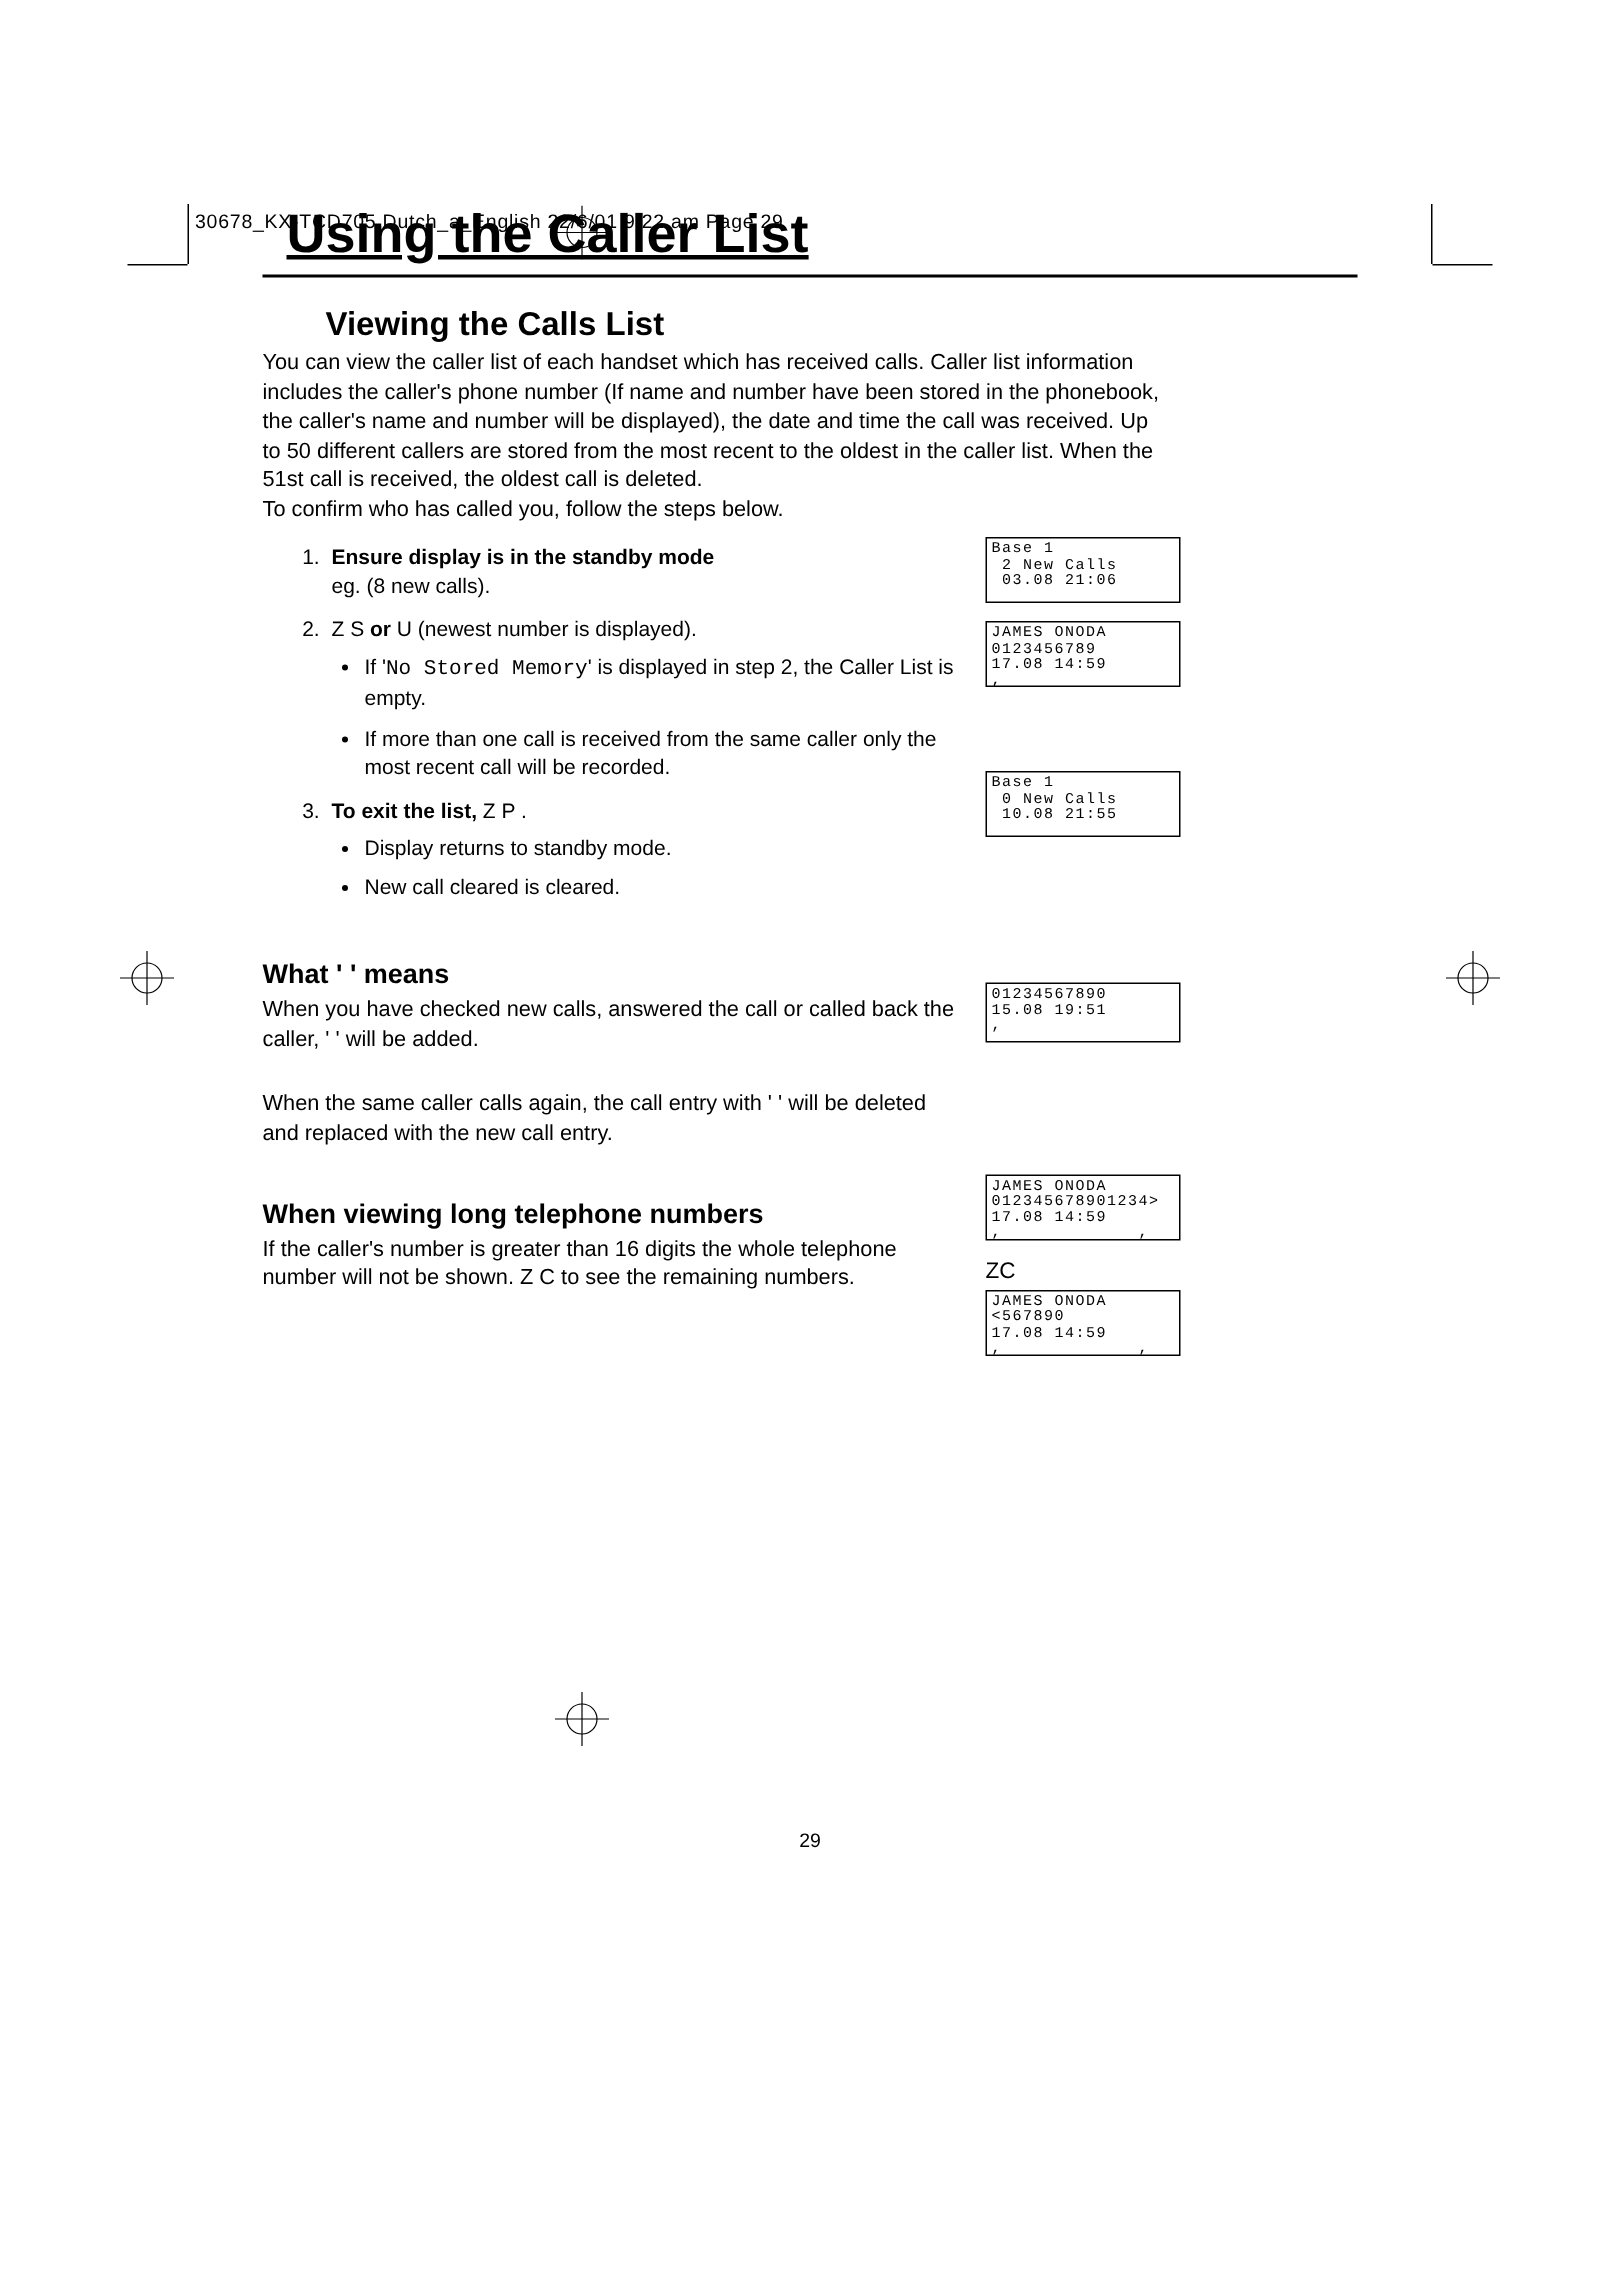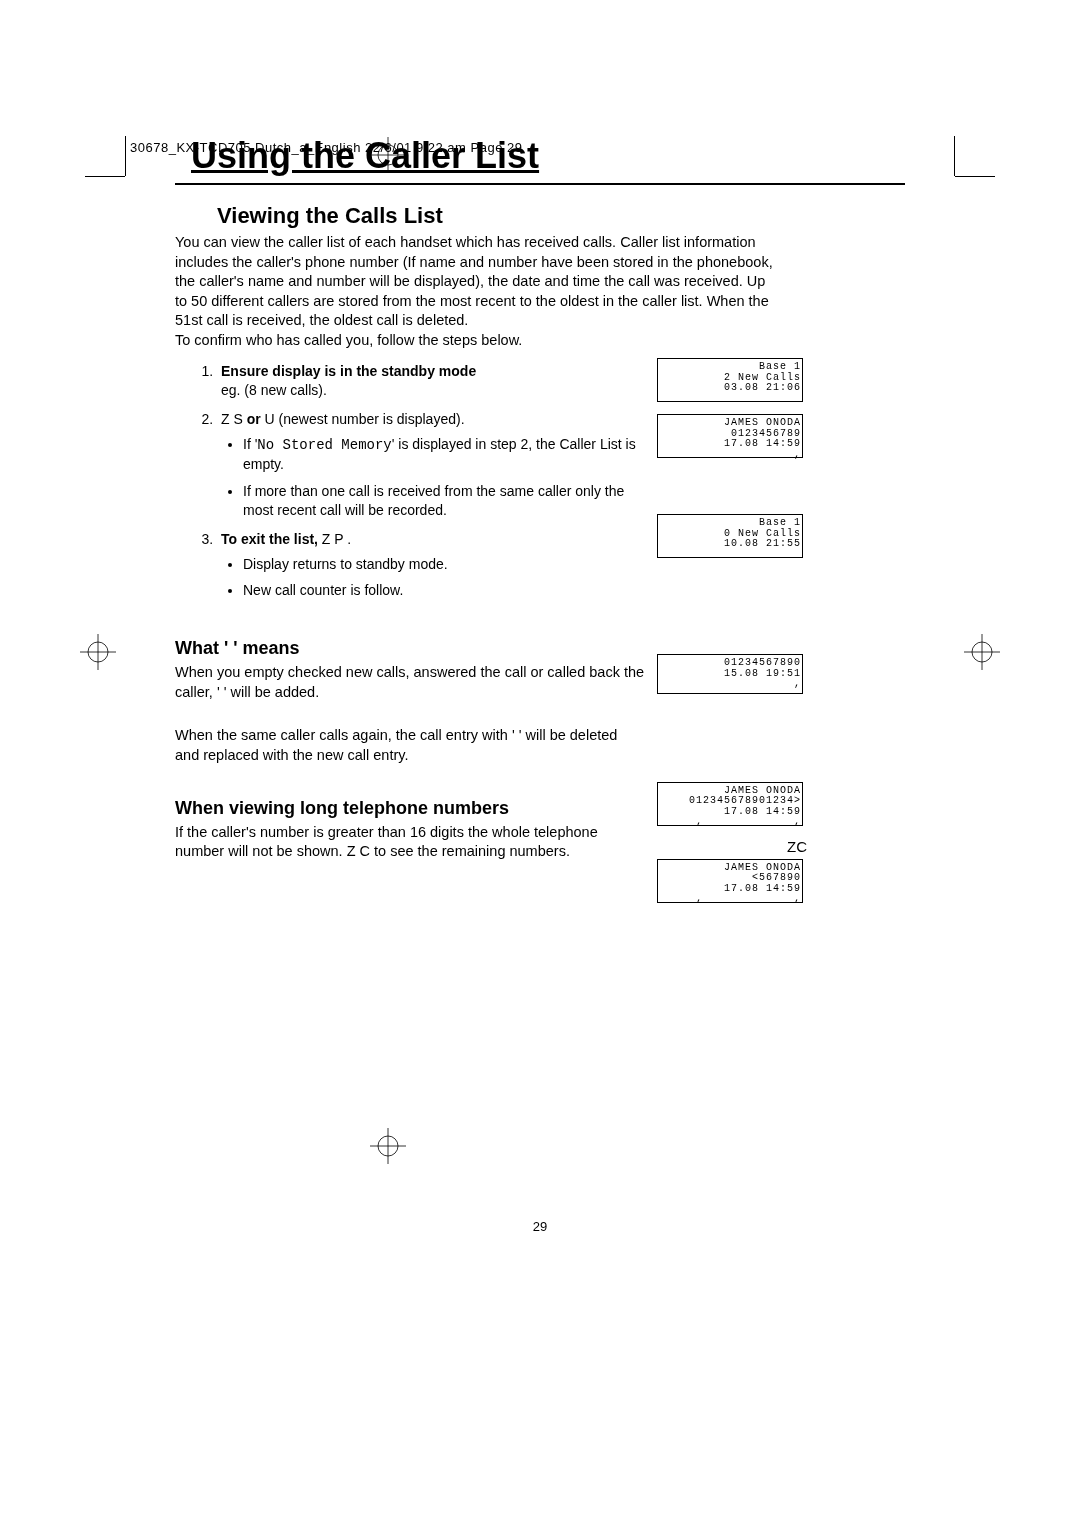--- a/index.html
+++ b/index.html
@@ -127,36 +127,34 @@
   }
   ol.steps ul li {
     margin-bottom: 8px;
     line-height: 1.35;
     font-weight: normal;
   }
   .lead-bold { font-weight: bold; }
   .mono { font-family: "Courier New", monospace; }
   .lcd {
     border: 1px solid #000;
-    width: 146px;
+    width: 130px;
     height: 44px;
     padding: 3px 1px 0 3px;
     font-family: "Courier New", monospace;
     font-size: 10px;
     line-height: 1.05;
     letter-spacing: 1px;
     margin-bottom: 12px;
     white-space: pre;
     box-sizing: border-box;
-    text-align: right;
   }
   .zc-label {
     font-size: 15px;
     margin: 2px 0 4px 0;
-    text-align: right;
   }
   .page-num {
     position: absolute;
     top: 1084px;
     left: 0;
     width: 100%;
     text-align: center;
     font-size: 13px;
   }
 </style>
@@ -211,21 +209,21 @@
             <li>
               <span>If '</span><span class="mono">No Stored Memory</span><span>' is displayed in step 2, the Caller List is empty.</span>
             </li>
             <li>If more than one call is received from the same caller only the most recent call will be recorded.</li>
           </ul>
         </li>
         <li>
           <span class="lead-bold">To exit the list,</span><span> Z P       .</span>
           <ul>
             <li>Display returns to standby mode.</li>
-            <li>New call counter is follow.</li>
+            <li>New call cleared is cleared.</li>
           </ul>
         </li>
       </ol>
     </div>
     <div class="col-right" style="padding-top:4px">
       <div class="lcd">Base 1
  2 New Calls
  03.08 21:06</div>
       <div class="lcd">JAMES ONODA
 0123456789
@@ -234,21 +232,21 @@
       <div style="height:44px"></div>
       <div class="lcd">Base 1
  0 New Calls
  10.08 21:55</div>
     </div>
   </div>
 
   <div class="cols">
     <div class="col-left">
       <h3>What '   ' means</h3>
-      <p class="body">When you empty checked new calls, answered the call or called back the caller, '   ' will be added.</p>
+      <p class="body">When you have checked new calls, answered the call or called back the caller, '   ' will be added.</p>
       <p class="body" style="margin-top:24px">When the same caller calls again, the call entry with '   ' will be deleted and replaced with the new call entry.</p>
     </div>
     <div class="col-right" style="padding-top:44px">
       <div class="lcd" style="height:40px">01234567890
 15.08 19:51
 ,</div>
     </div>
   </div>
 
   <div class="cols">

